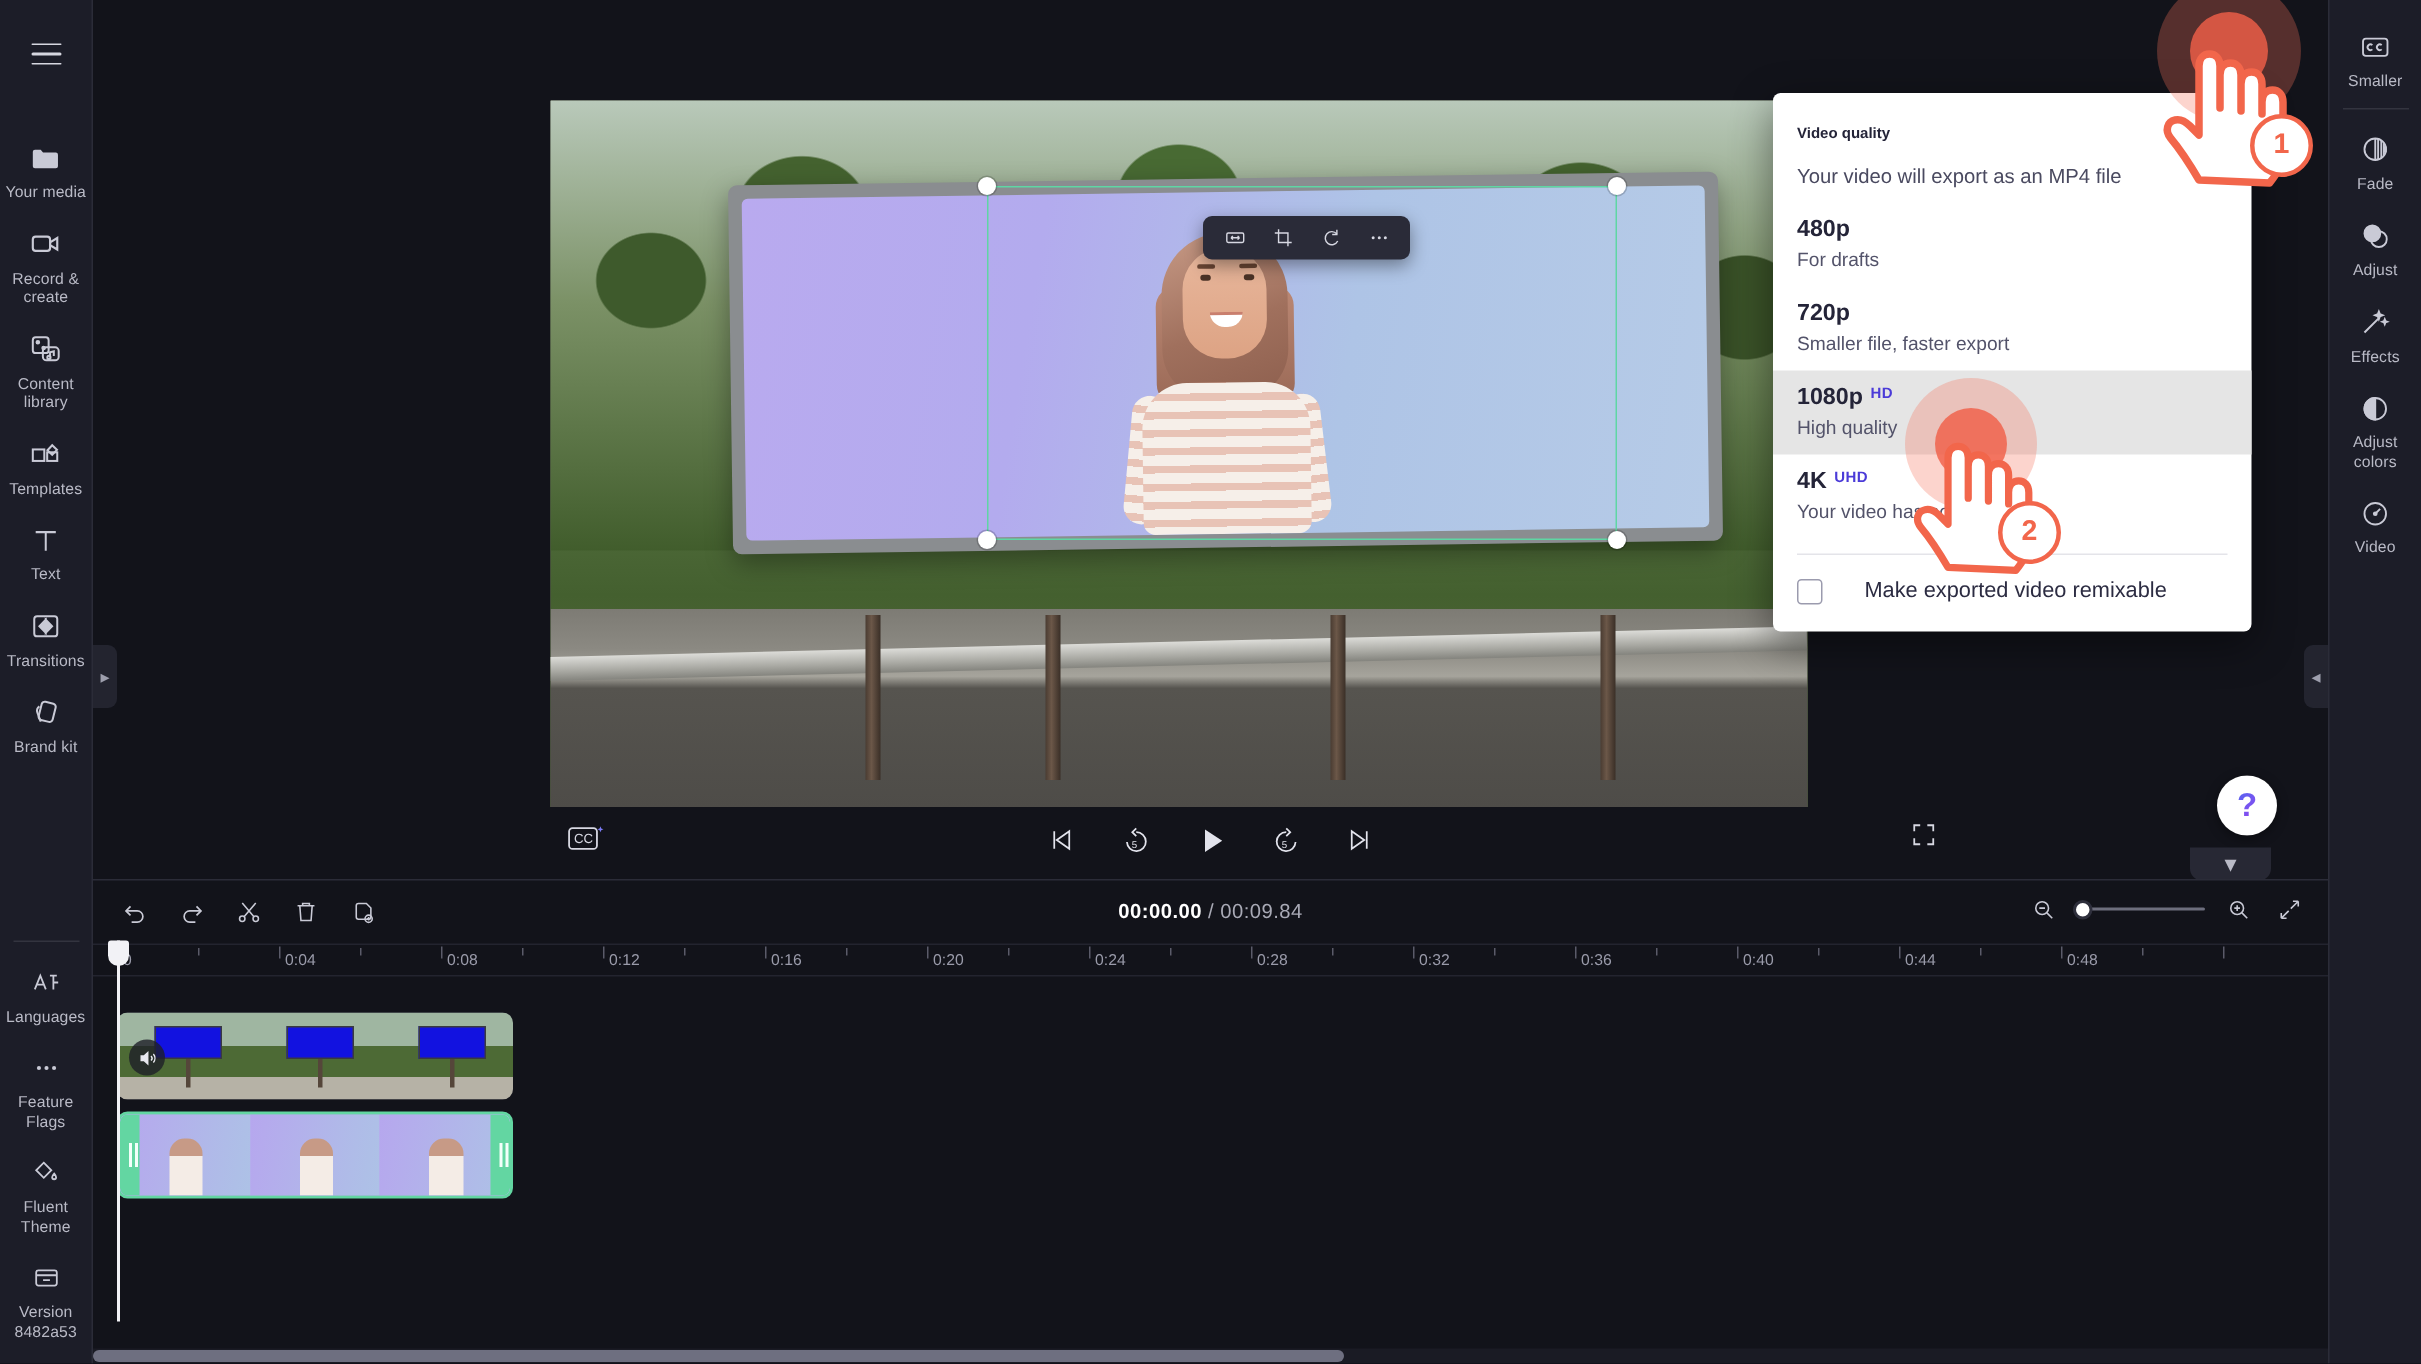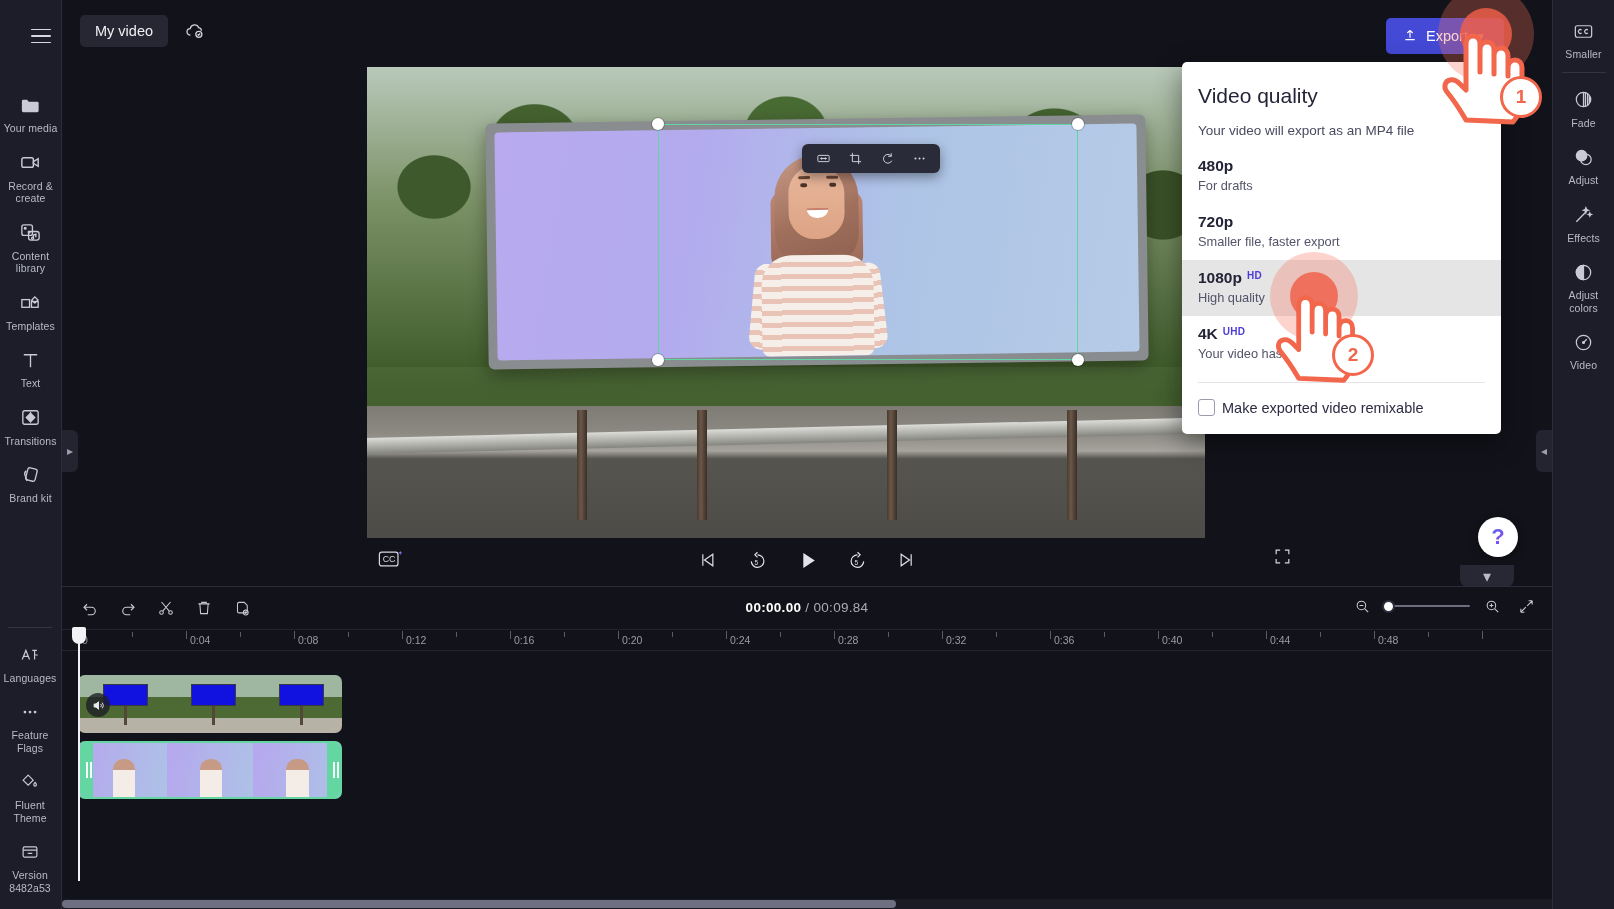--- a/index.html
+++ b/index.html
@@ -15,21 +15,21 @@
     background: #12131a;
     color: #e6e6ea;
   }
 
   
   .left-rail {
     position: absolute; left: 0; top: 0;
     width: 62px; height: 909px;
     background: #1c1d28;
     border-right: 1px solid #2b2c38;
-    display: flex; flex-direction: column; align-items: flex-end;
+    display: flex; flex-direction: column; align-items: center;
   }
   .hamburger {
     width: 40px; height: 40px; margin-top: 16px;
     display: flex; flex-direction: column; justify-content: center;
     align-items: center; gap: 5px; cursor: pointer; border-radius: 4px;
   }
   .hamburger span { display:block; width: 20px; height: 1.6px; background: #d6d7e0; border-radius: 2px;}
   .rail-items { margin-top: 28px; width: 100%; display:flex; flex-direction:column; align-items:center;}
   .rail-item {
     width: 62px; padding: 9px 2px 7px; display:flex; flex-direction:column;
@@ -247,29 +247,29 @@
   .hscroll { position:absolute; left:0; right:0; bottom:0; height:10px; background:#1a1b24;}
   .hscroll i { position:absolute; left:0; top:1px; height:8px; width:56%;
     background:#6e6f80; border-radius:4px; cursor:grab;}
 
   
   .dropdown {
     position:absolute; right:113px; top:62px; width:319px;
     background:#fff; border-radius:5px; box-shadow: 0 8px 28px rgba(0,0,0,.45);
     z-index:40; padding: 22px 0 0; color:#23233a;
   }
-  .dd-title { font-size:21px; font-weight:normal; padding: 0 16px 0; color:#242438;}
+  .dd-title { font-size:10px; font-weight:bold; padding: 0 16px 0; color:#242438;}
   .dd-sub { font-size:13.5px; color:#4a4a60; padding: 15px 16px 10px;}
   .dd-opt { padding: 9px 16px 11px; cursor:pointer;}
   .dd-opt.active { background:#e5e5e5; }
   .dd-opt .t { font-size:15.5px; font-weight:bold; color:#242438; display:flex; align-items:flex-start; gap:5px;}
   .dd-opt .t sup { font-size:10px; font-weight:bold; color:#4b3bd8; letter-spacing:.3px; position:relative; top:1px;}
   .dd-opt .d { font-size:12.8px; color:#53536a; margin-top:3px;}
   .dd-sep { height:1px; background:#e4e4e9; margin: 10px 16px 0;}
-  .dd-remix { display:flex; align-items:center; gap:7px; padding: 16px 16px 18px; cursor:pointer;}
+  .dd-remix { display:flex; gap:28px; padding: 16px 16px 18px; cursor:pointer;}
   .dd-check { width:17px;height:17px;border:1.4px solid #9b9bae; border-radius:3px; background:#fff; flex:none;}
   .dd-remix span { font-size:14.5px; color:#2c2c42;}
 
   
   .annot { position:absolute; z-index:60; pointer-events:none;}
   .pulse-outer { position:absolute; border-radius:50%; background:rgba(244,112,91,.30);}
   .pulse-inner { position:absolute; border-radius:50%; background:rgba(240,95,72,.82);}
   .hand { position:absolute; }
   .badge-num { position:absolute; width:42px;height:42px;border-radius:50%;
      border:3.4px solid #f2664b; background:#fff; color:#f2664b;
@@ -402,40 +402,20 @@
           <svg width="22" height="22" viewBox="0 0 24 24" fill="none" stroke="currentColor" stroke-width="1.3">
             <rect x="4.5" y="6.5" width="15" height="11" rx="1.6"></rect>
               <path d="M4.5 10h15M9.5 13.5h5"></path>
           </svg>
         </span>
         <span class="rail-label">Version 8482a53</span>
       </div>
     </div>
   </div>
 
-  <div class="topbar">
-    <div class="proj-name">My video</div>
-    <div class="cloud-icon">
-      <svg width="22" height="22" viewBox="0 0 24 24" fill="none" stroke="currentColor" stroke-width="1.4">
-        <path d="M7 16.5a3.6 3.6 0 01-.2-7.2A4.8 4.8 0 0116 8.4a3.4 3.4 0 013 3.4"></path>
-        <circle cx="16.2" cy="15.6" r="3.3"></circle>
-          <path d="M14.8 15.7l1 1 1.9-2"></path>
-      </svg>
-    </div>
-
-    <button class="export-btn">
-      <span>
-        <svg width="16" height="16" viewBox="0 0 24 24" fill="none" stroke="currentColor" stroke-width="1.7">
-          <path d="M12 16V5M12 5l-4 4M12 5l4 4M5 19h14"></path>
-        </svg>
-      </span>
-      <span>Export</span>
-      <span class="chev">▼</span>
-    </button>
-  </div>
 
   <div class="right-rail">
     <div class="rail-item">
       <span class="rail-icon">
         <svg width="23" height="23" viewBox="0 0 24 24" fill="none" stroke="currentColor" stroke-width="1.3">
           <rect x="3.5" y="6" width="17" height="12" rx="2"></rect>
           <path d="M10 10.5a2 2 0 100 3M16.5 10.5a2 2 0 100 3"></path>
         </svg>
       </span>
       <span class="rail-label">Smaller</span>

